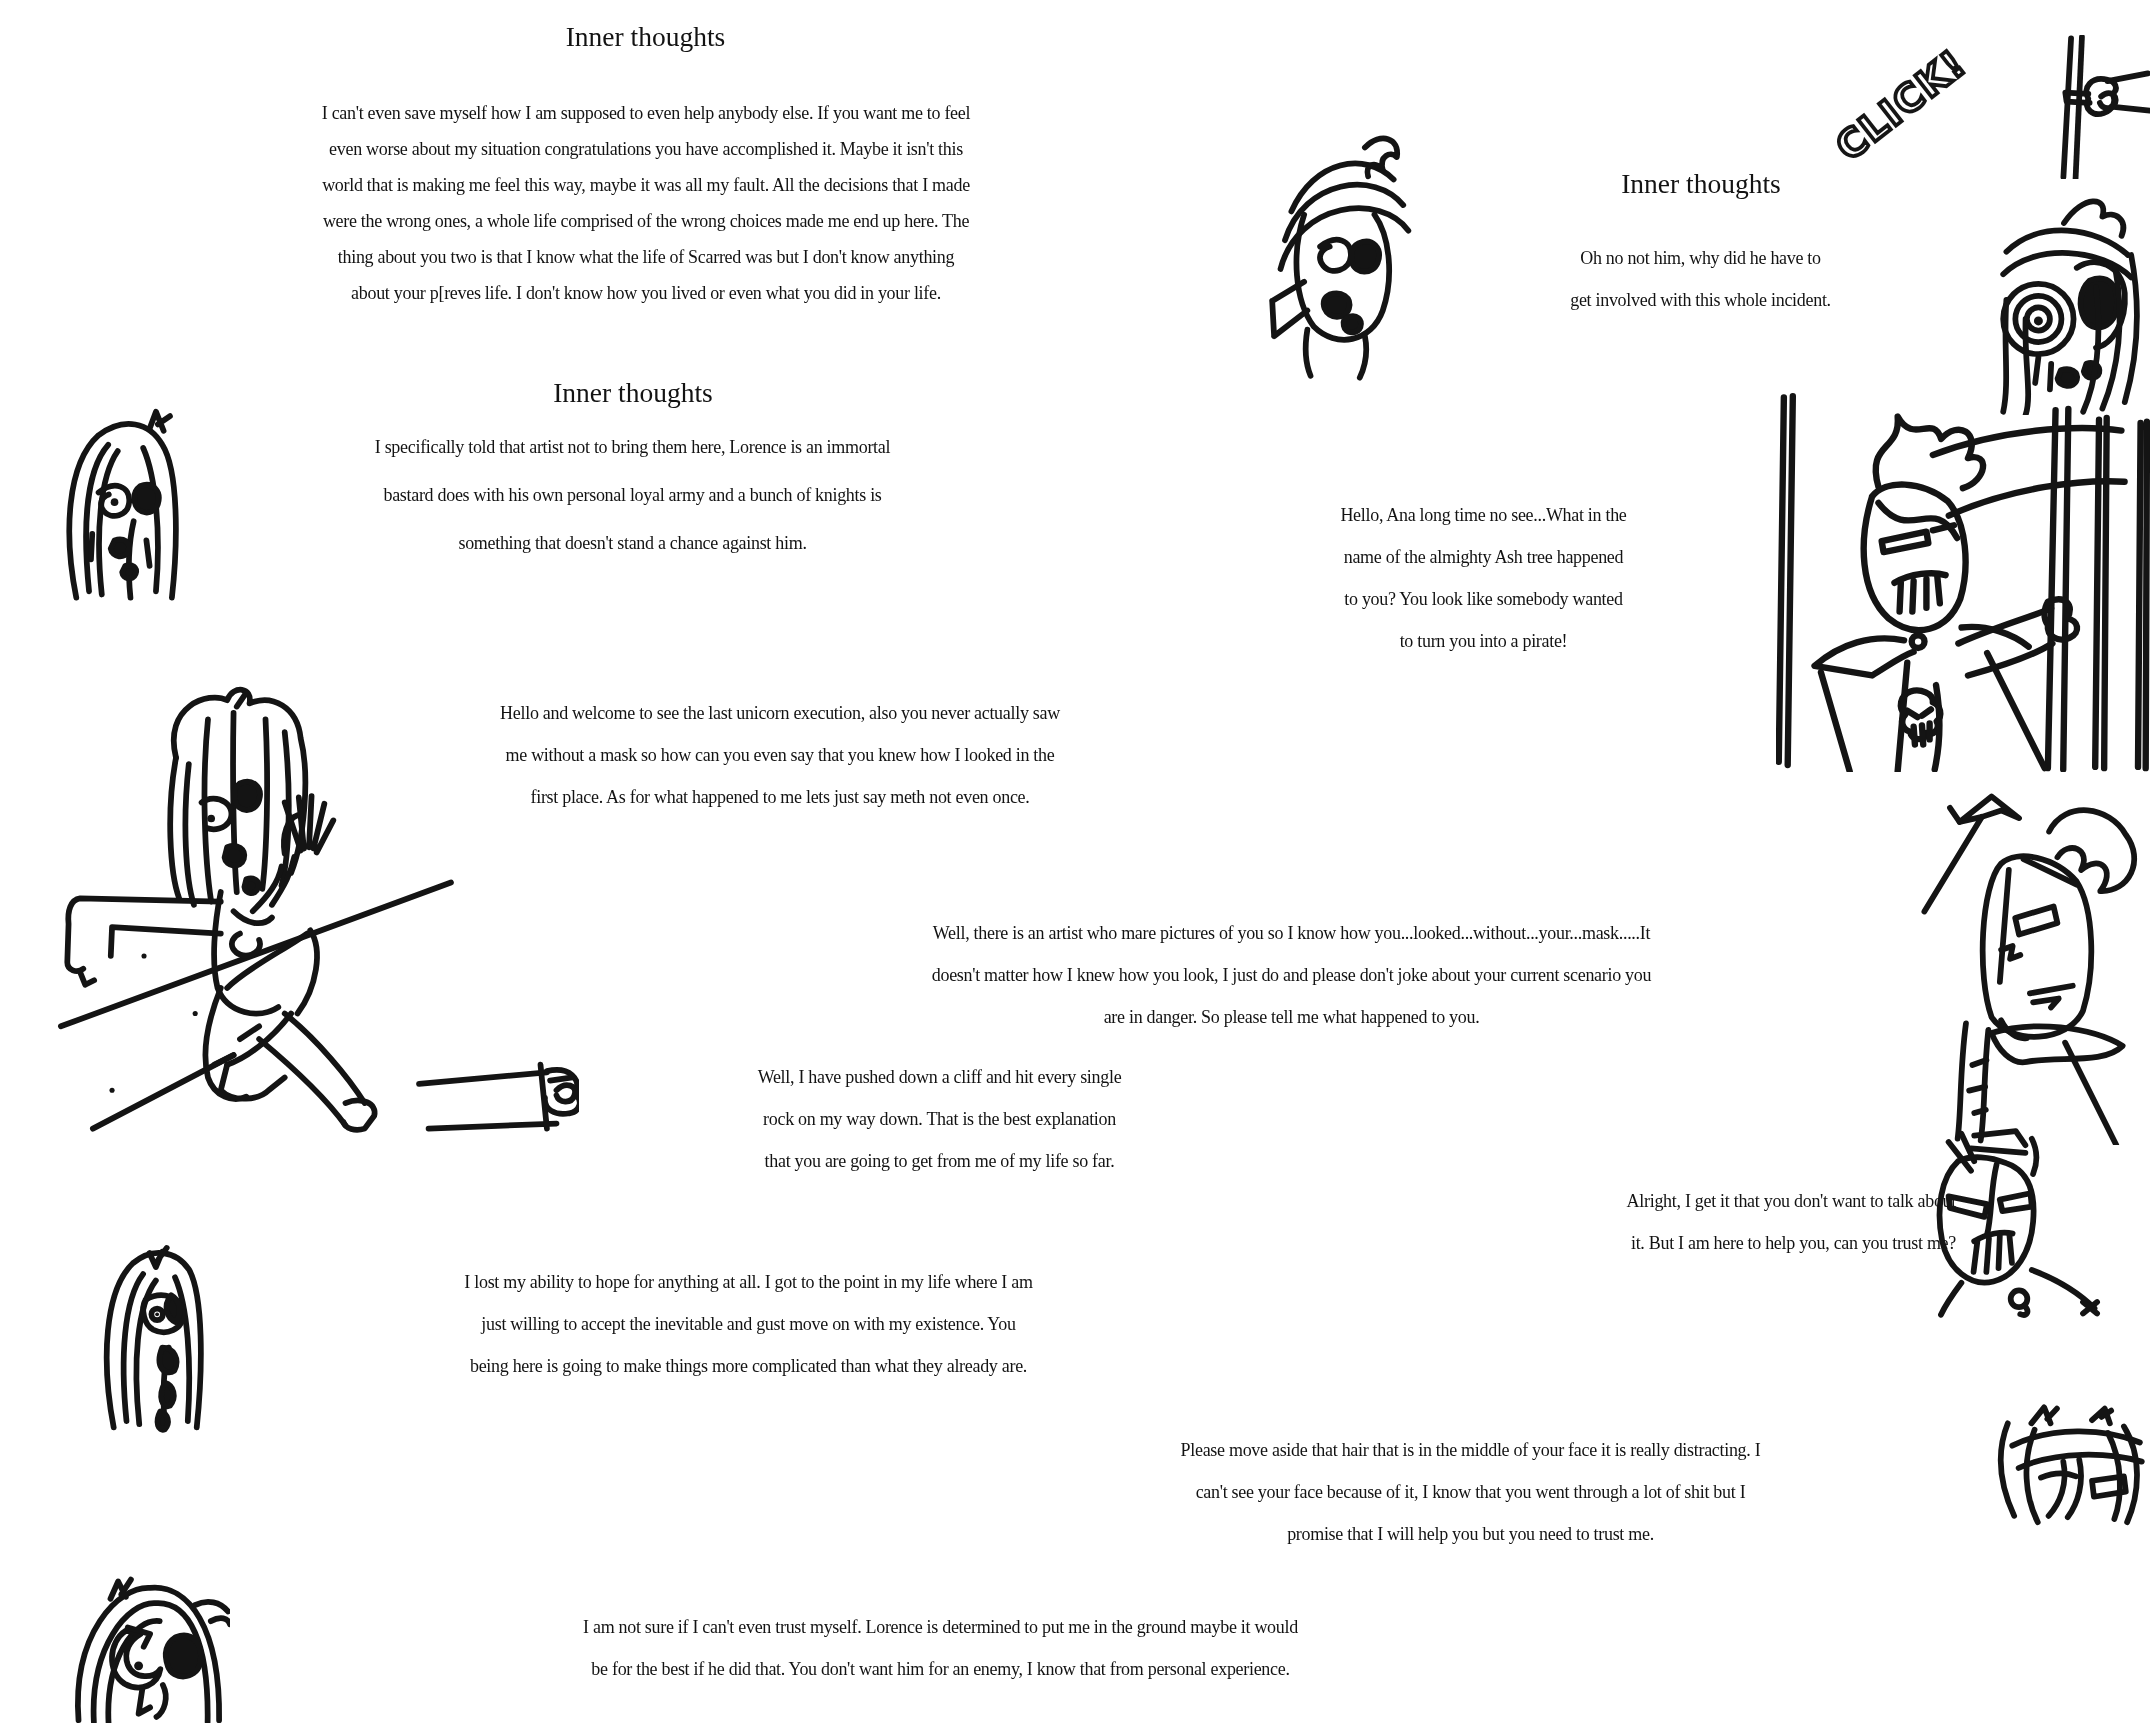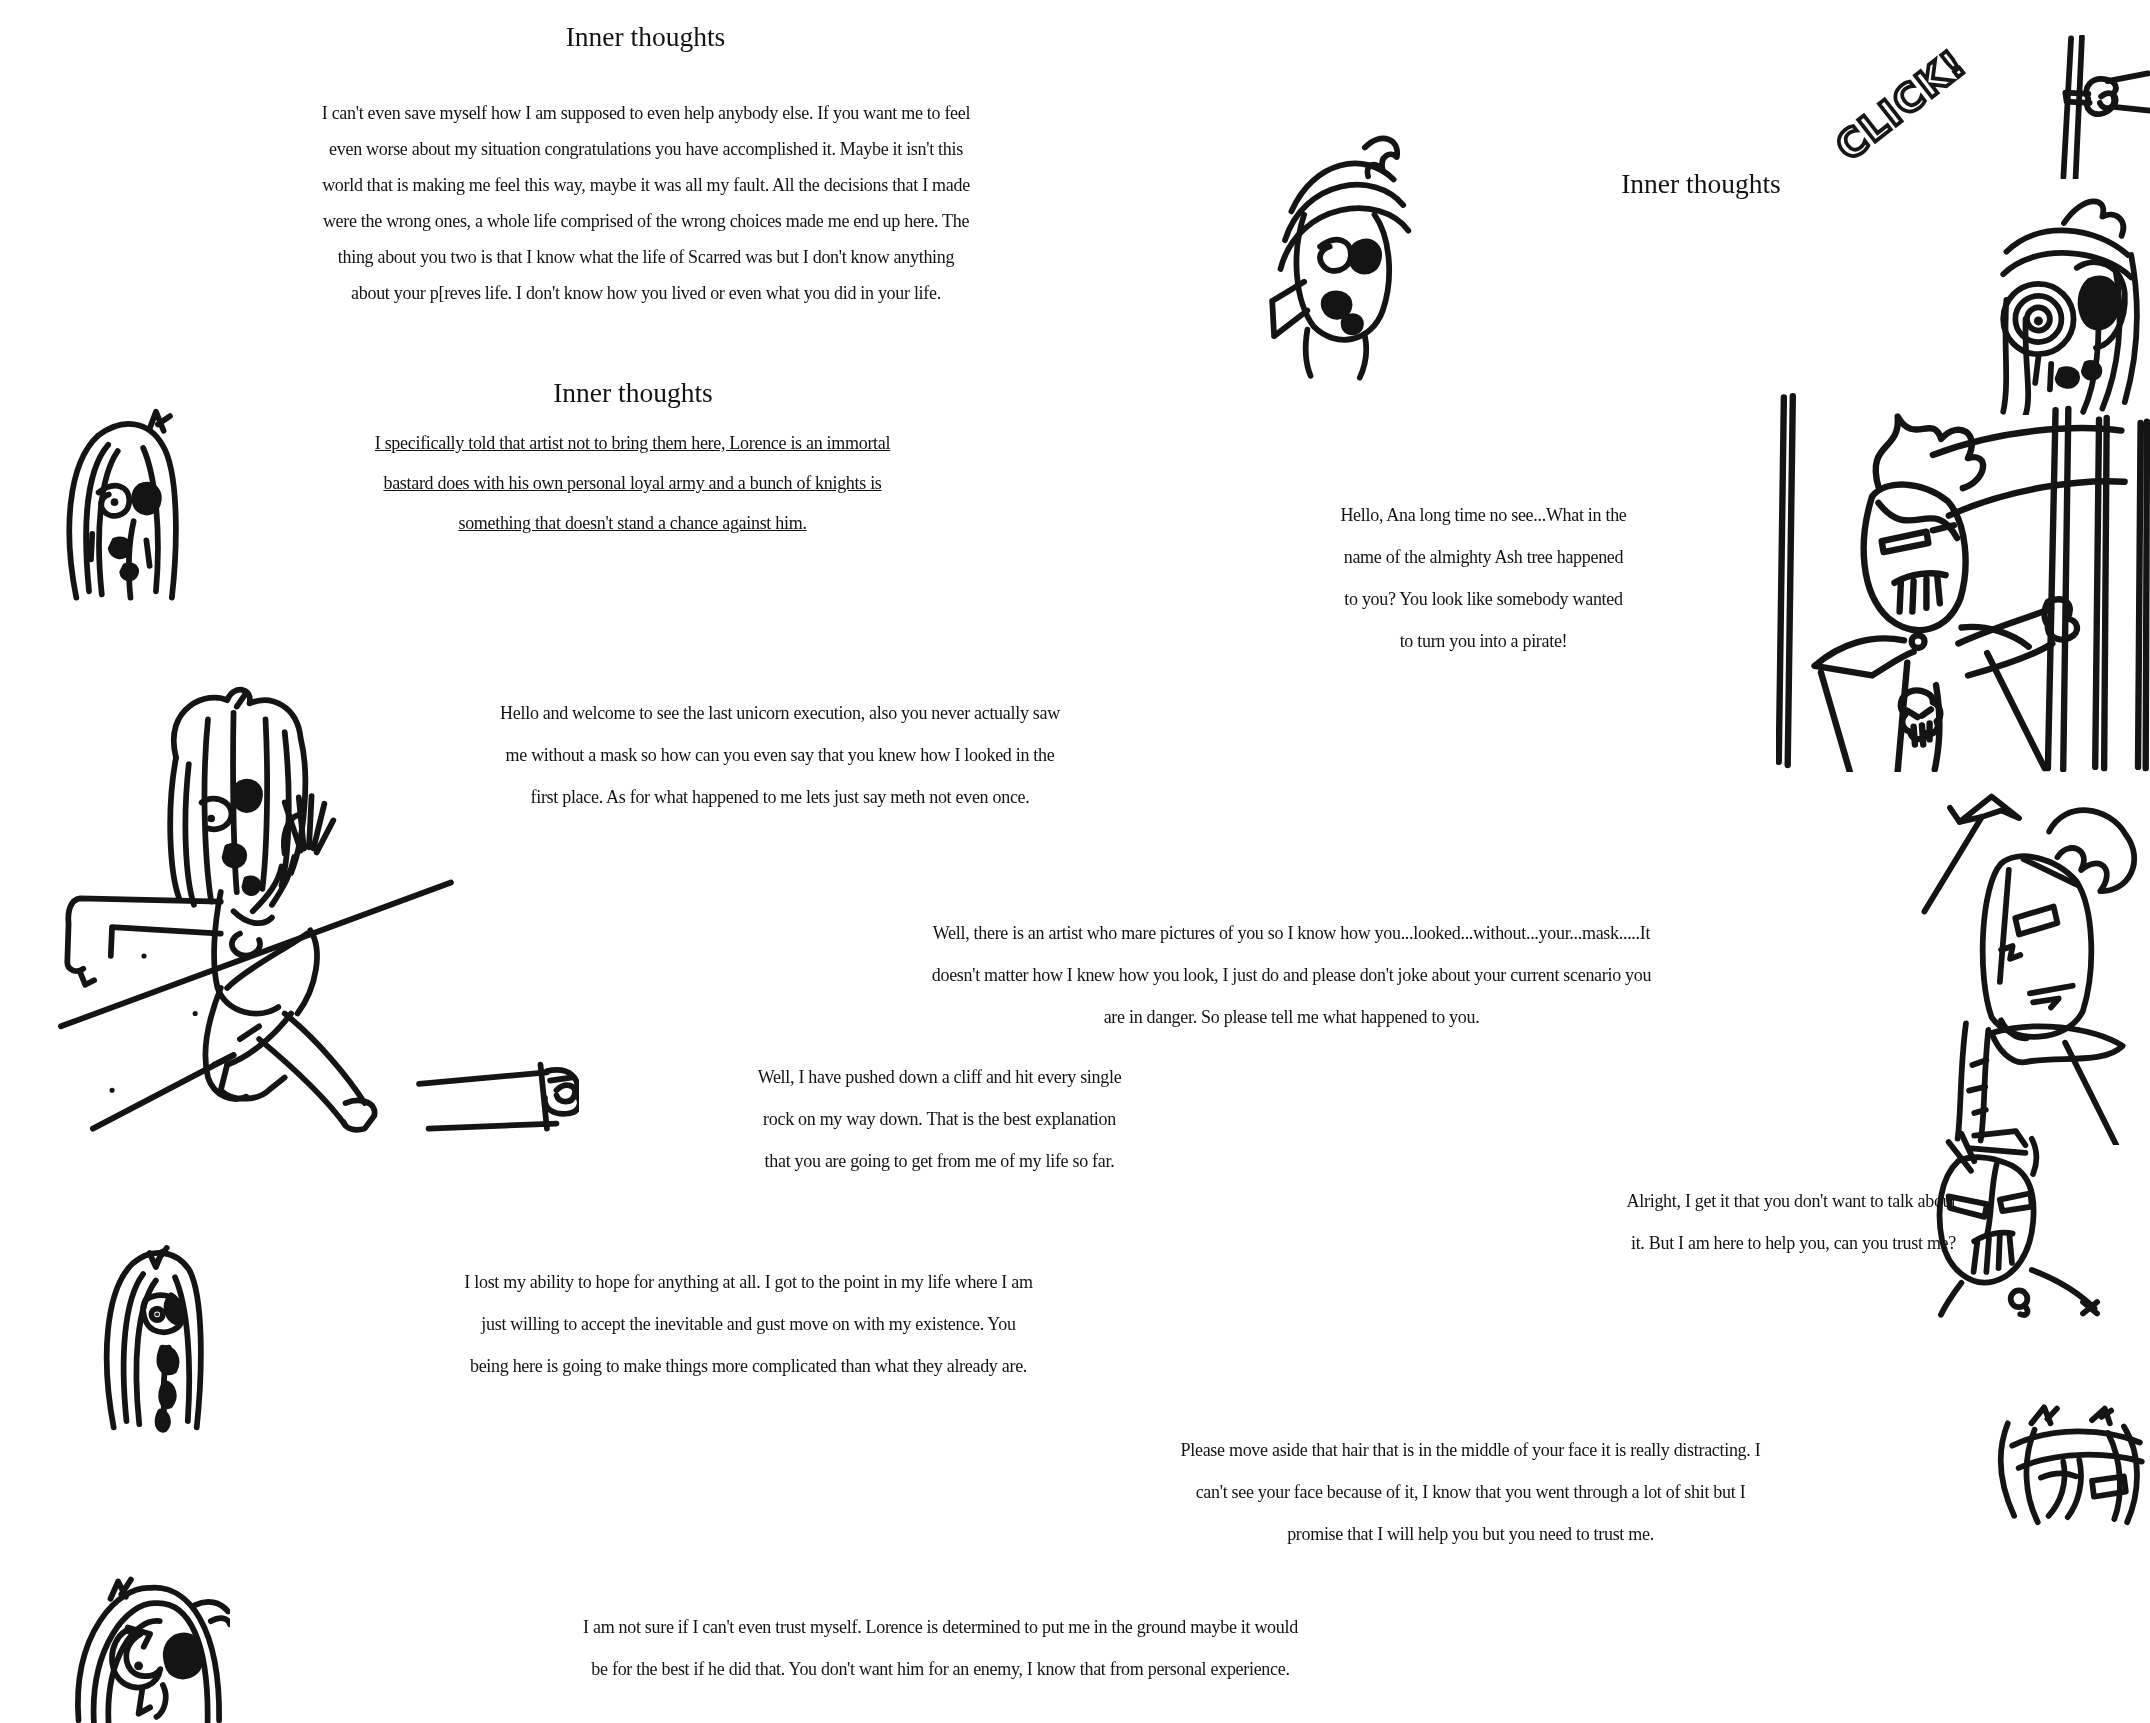--- a/index.html
+++ b/index.html
@@ -48,20 +48,22 @@
     <path d="M80,190 C105,170 130,180 128,205 C126,228 98,235 85,220 C75,208 80,195 95,190"></path>
     <path d="M140,185 c22,-10 38,8 30,30 c-8,20 -35,18 -40,0 c-4,-15 0,-25 10,-30 z" fill="#141414"></path>
     <path d="M95,265 c18,-6 35,4 30,22 c-6,18 -32,16 -38,0 c-4,-12 0,-18 8,-22 z" fill="#141414"></path>
     <path d="M125,300 c12,-4 22,4 18,16 c-5,12 -24,10 -26,-2 c-2,-8 2,-12 8,-14 z" fill="#141414"></path>
     <path d="M60,320 C55,350 58,375 65,392"></path>
     <path d="M150,330 C155,355 150,378 142,395"></path>
     <path d="M5,275 L55,245 M8,330 L60,290 M5,275 L8,330"></path>
   </svg>
 
   <div class="heading" style="left:1509px;top:168px;width:384px;">Inner thoughts</div>
+  <div class="para" style="left:1445px;top:237px;width:511px;">Oh no not him, why did he have to
+get involved with this whole incident.</div>
 
   <svg class="sk" style="left:2000px;top:191px;width:151px;height:224px;" viewBox="0 0 236 350" fill="none" stroke="#141414" stroke-width="9" stroke-linecap="round" stroke-linejoin="round">
     <path d="M100,50 C130,5 170,8 160,40 C180,30 200,45 190,70"></path>
     <path d="M10,95 C60,45 150,55 200,100"></path>
     <path d="M5,130 C55,80 160,90 205,135"></path>
     <circle cx="60" cy="200" r="55"></circle>
     <circle cx="60" cy="200" r="36"></circle>
     <circle cx="60" cy="200" r="18"></circle>
     <circle cx="60" cy="203" r="7" fill="#141414" stroke="none"></circle>
     <path d="M120,120 C150,100 190,115 195,160 C198,205 175,240 150,245"></path>
@@ -70,21 +72,21 @@
     <path d="M135,270 c12,-4 22,3 20,14 c-3,12 -22,10 -24,-2 z" fill="#141414"></path>
     <path d="M205,100 C220,180 215,260 195,330"></path>
     <path d="M180,120 C195,200 185,280 160,340"></path>
     <path d="M10,170 C5,240 15,300 5,345"></path>
     <path d="M40,200 C38,270 50,320 40,350"></path>
     <path d="M150,150 C160,230 150,300 130,345"></path>
     <path d="M60,260 L55,300 M80,270 L78,310"></path>
   </svg>
 
   <div class="heading" style="left:441px;top:377px;width:384px;">Inner thoughts</div>
-  <div class="para" style="left:153px;top:423px;width:959px;line-height:40px;text-decoration:underline;">I specifically told that artist not to bring them here, Lorence is an immortal
+  <div class="para" style="left:153px;top:423px;width:959px;line-height:48px;">I specifically told that artist not to bring them here, Lorence is an immortal
 bastard does with his own personal loyal army and a bunch of knights is
 something that doesn't stand a chance against him.</div>
 
   <svg class="sk" style="left:54px;top:406px;width:137px;height:205px;" viewBox="0 0 215 320" fill="none" stroke="#141414" stroke-width="9" stroke-linecap="round" stroke-linejoin="round">
     <path d="M150,35 L160,8 L172,38 M163,28 L182,15"></path>
     <path d="M35,300 C15,200 20,90 70,45 C110,15 150,25 170,60 C195,100 195,210 185,300"></path>
     <path d="M55,290 C45,190 50,100 85,60"></path>
     <path d="M75,295 C65,200 72,110 100,70"></path>
     <path d="M160,290 C168,200 160,110 140,65"></path>
     <path d="M120,300 C115,250 118,210 125,180"></path>

